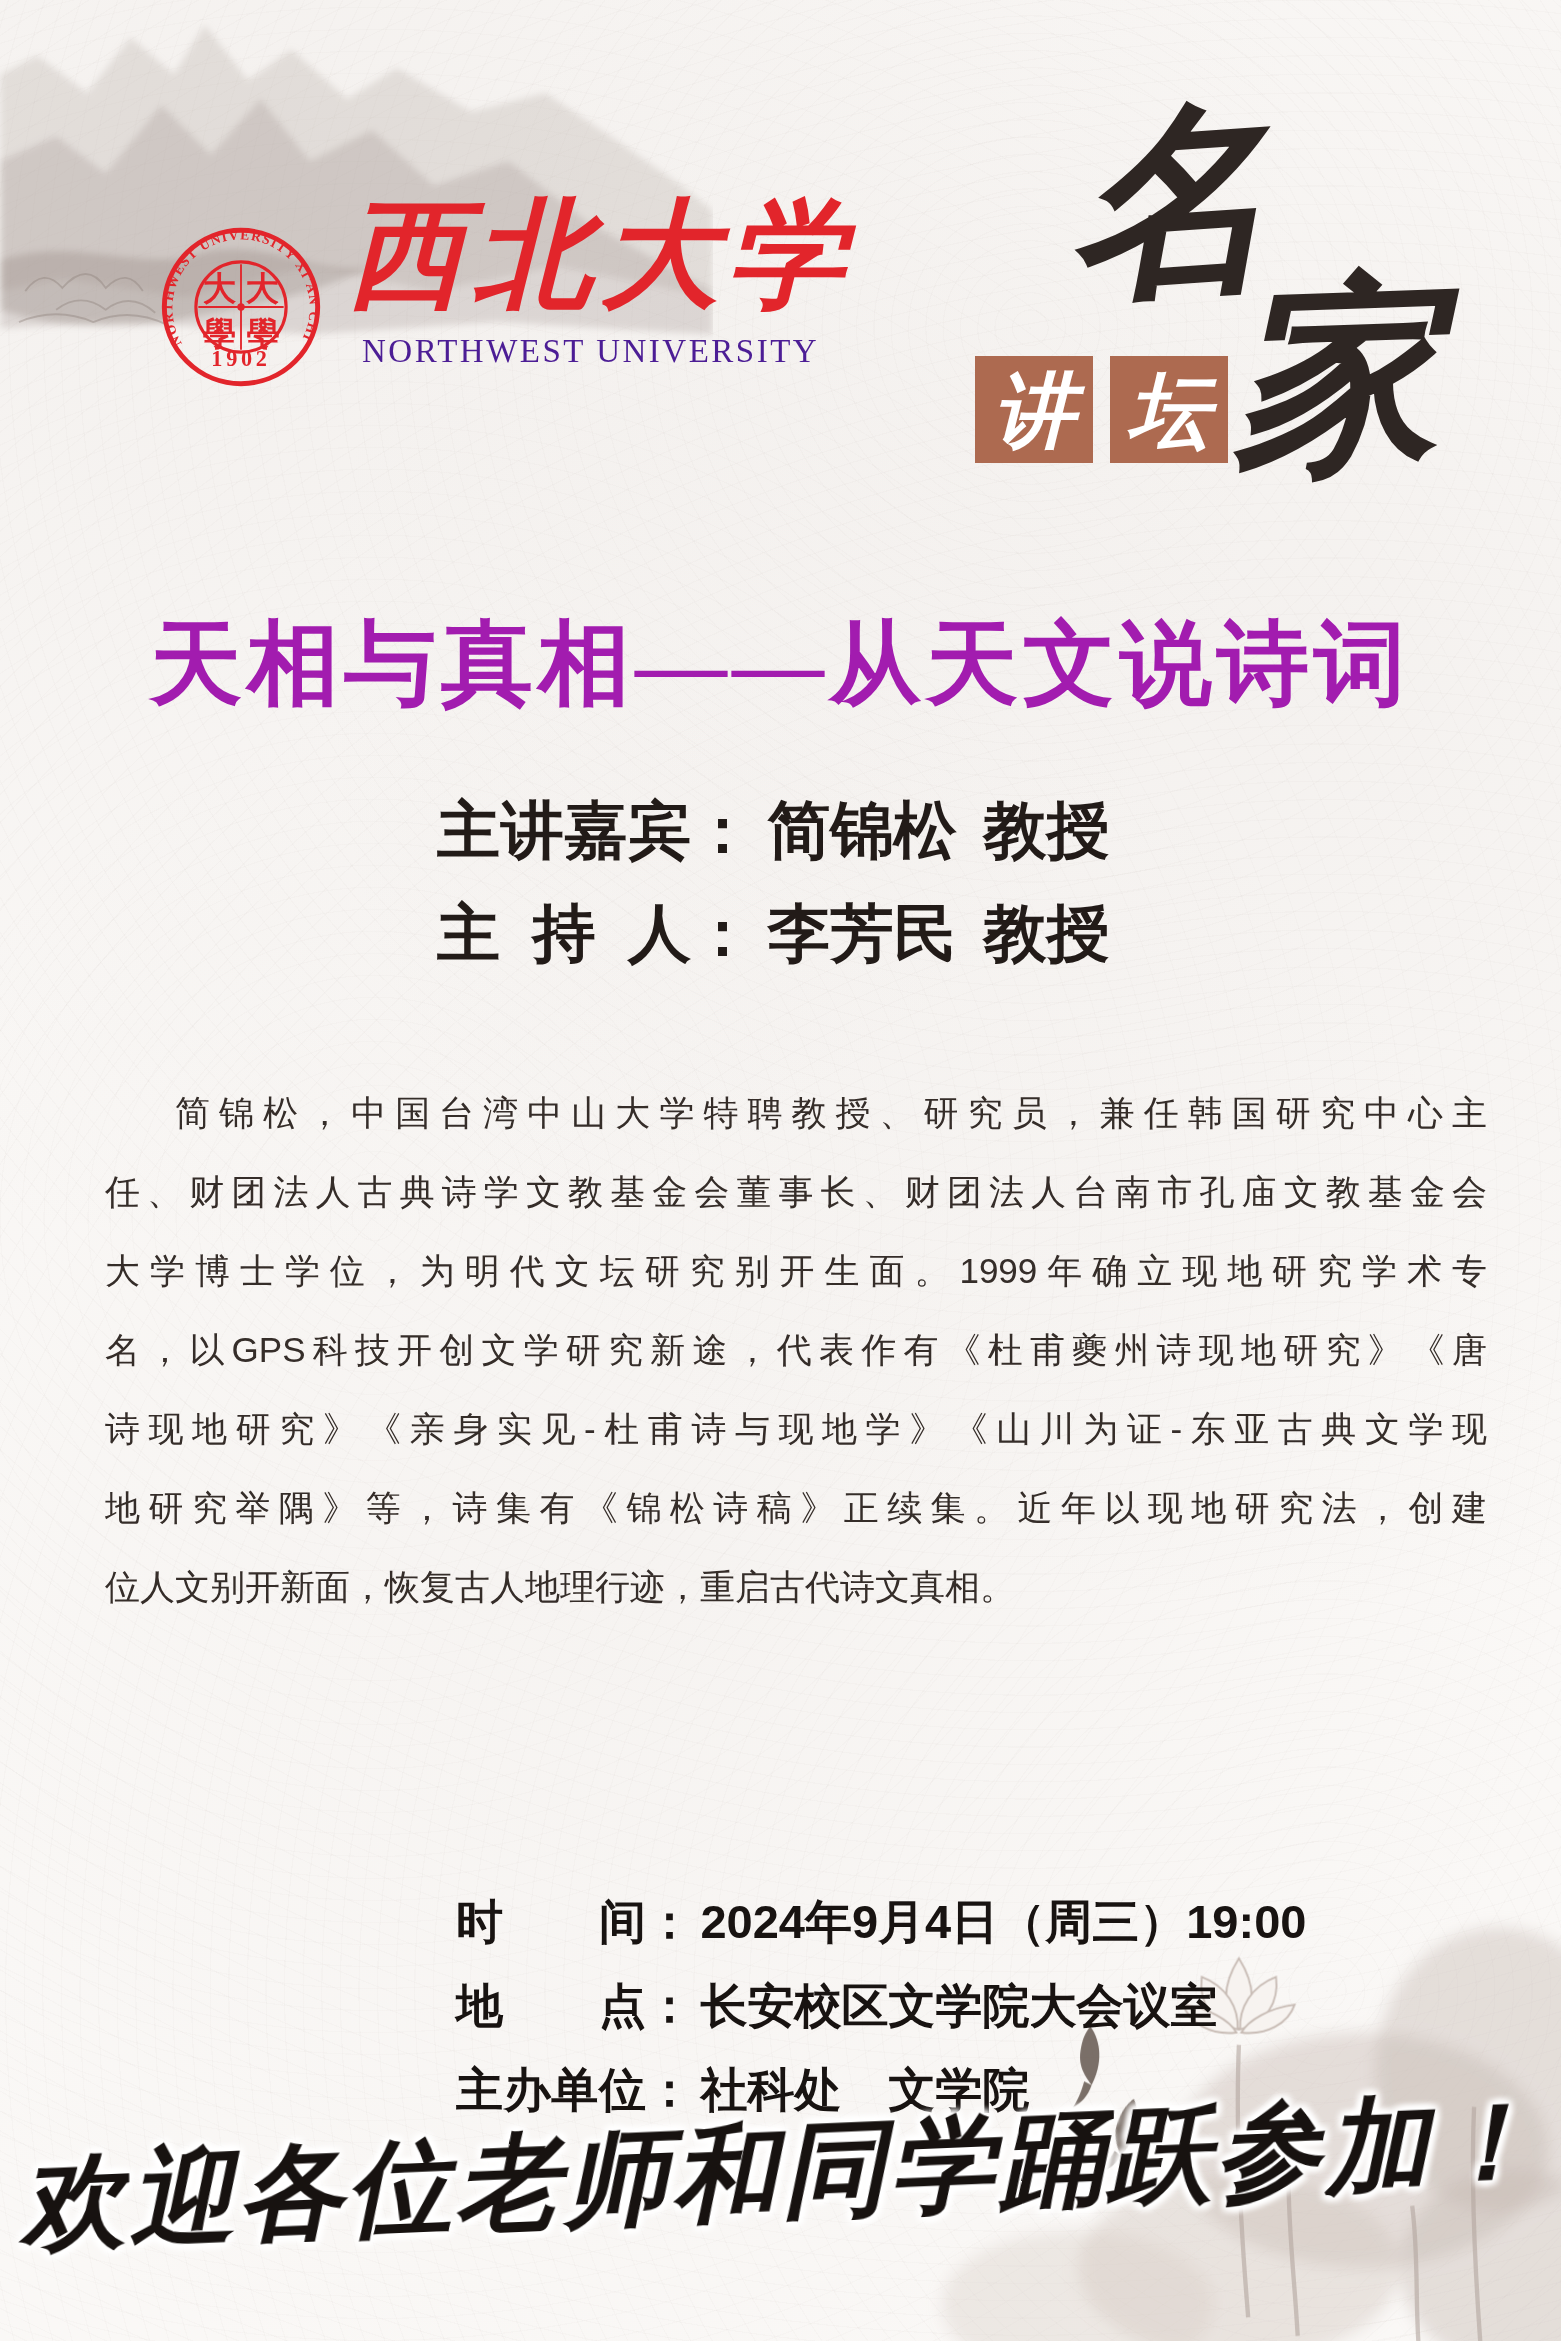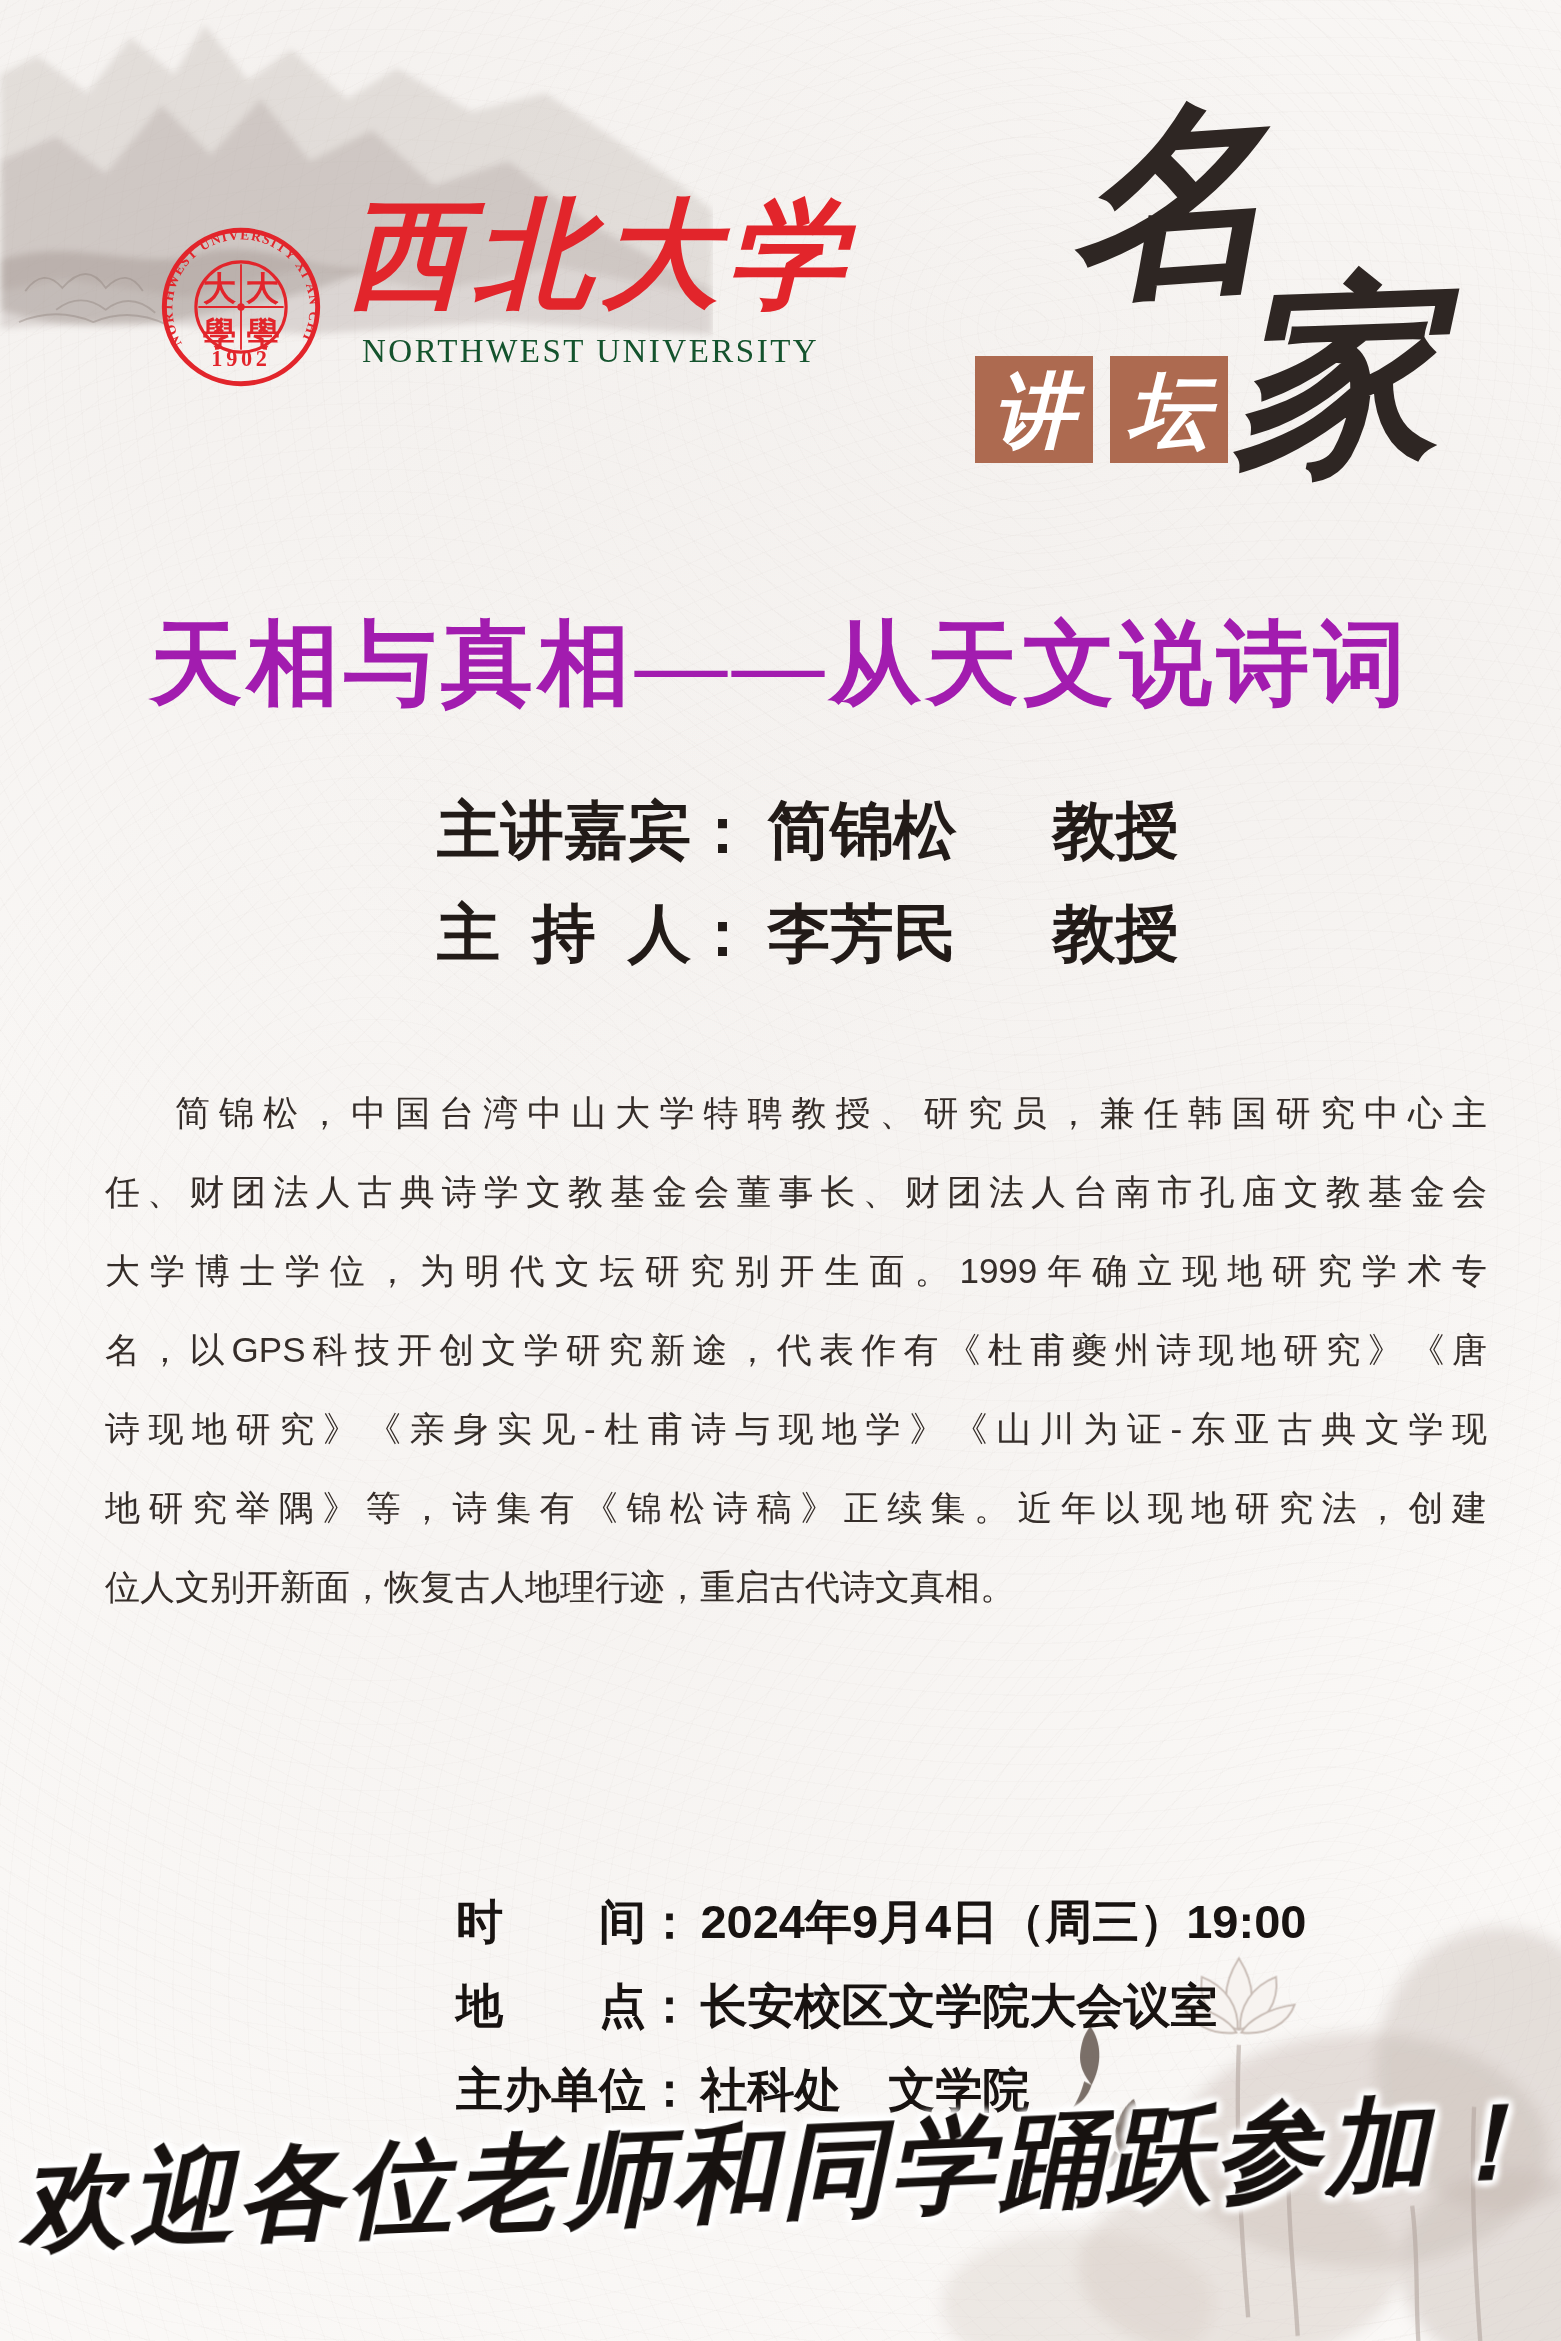--- a/index.html
+++ b/index.html
@@ -26,21 +26,21 @@
   
   .seal{position:absolute;left:160px;top:226px;z-index:3;}
   .uni-zh{
     position:absolute;left:347px;top:191px;z-index:3;
     font-family:Liberation Serif, serif;font-weight:bold;font-style:italic;
     font-size:118px;line-height:1.1;letter-spacing:8.7px;color:#e2252b;text-align:center;
   }
   .uni-en{
     position:absolute;left:362px;top:333px;z-index:3;
     font-family:"Liberation Serif",serif;
-    font-size:33px;letter-spacing:2.5px;color:#14532d;white-space:nowrap;
+    font-size:33px;letter-spacing:2.5px;color:#4c1d95;white-space:nowrap;
   }
   .char-ming{
     position:absolute;left:1067px;top:98px;z-index:3;
     font-family:"DejaVu Serif",serif;font-weight:bold;font-style:italic;
     font-size:204px;line-height:1;color:#2e2623;transform:rotate(-4deg);
   }
   .char-jia{
     position:absolute;left:1230px;top:271px;z-index:3;
     font-family:"DejaVu Serif",serif;font-weight:bold;font-style:italic;
     font-size:208px;line-height:1;color:#2e2623;transform:rotate(-2deg);
@@ -69,21 +69,21 @@
     position:absolute;left:437px;top:796px;z-index:3;
     font-family:"Liberation Serif",serif;font-weight:bold;color:#221b18;
     font-size:63px;line-height:1.12;
   }
   .spk-row{margin-bottom:32px;white-space:nowrap;}
   .spk-label{
     display:inline-block;width:254px;vertical-align:bottom;
     text-align:justify;text-align-last:justify;
   }
   .spk-name{margin-left:13.6px;}
-  .spk-title{margin-left:96px;}
+  .spk-title{margin-left:27px;}
 
   
   .bio{
     position:absolute;left:105px;top:1073px;width:1382px;z-index:3;
     font-size:35px;color:#352d29;font-family:Liberation Sans, sans-serif;
   }
   .bio-line{
     height:79px;line-height:79px;overflow:hidden;
     text-align:justify;text-align-last:justify;
   }

